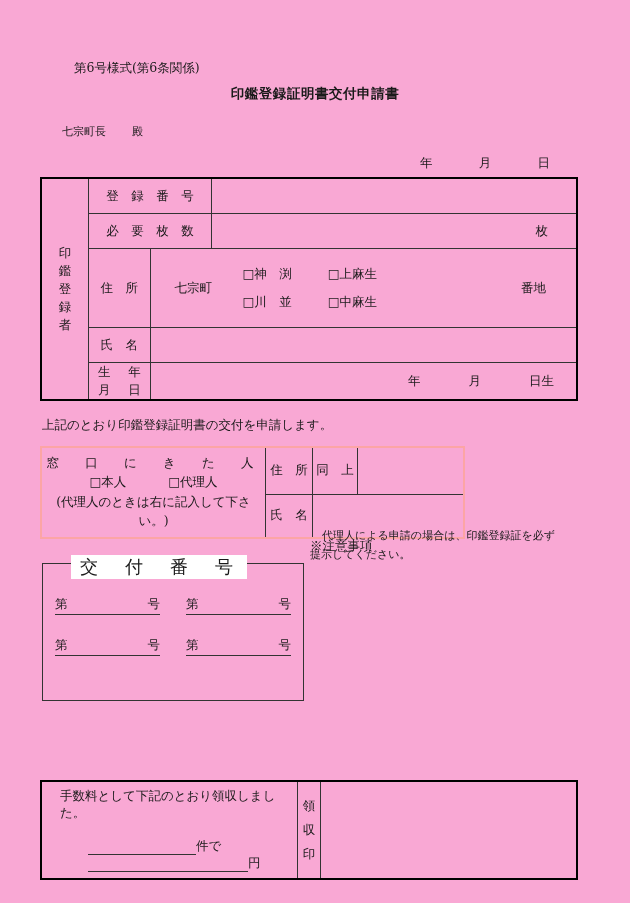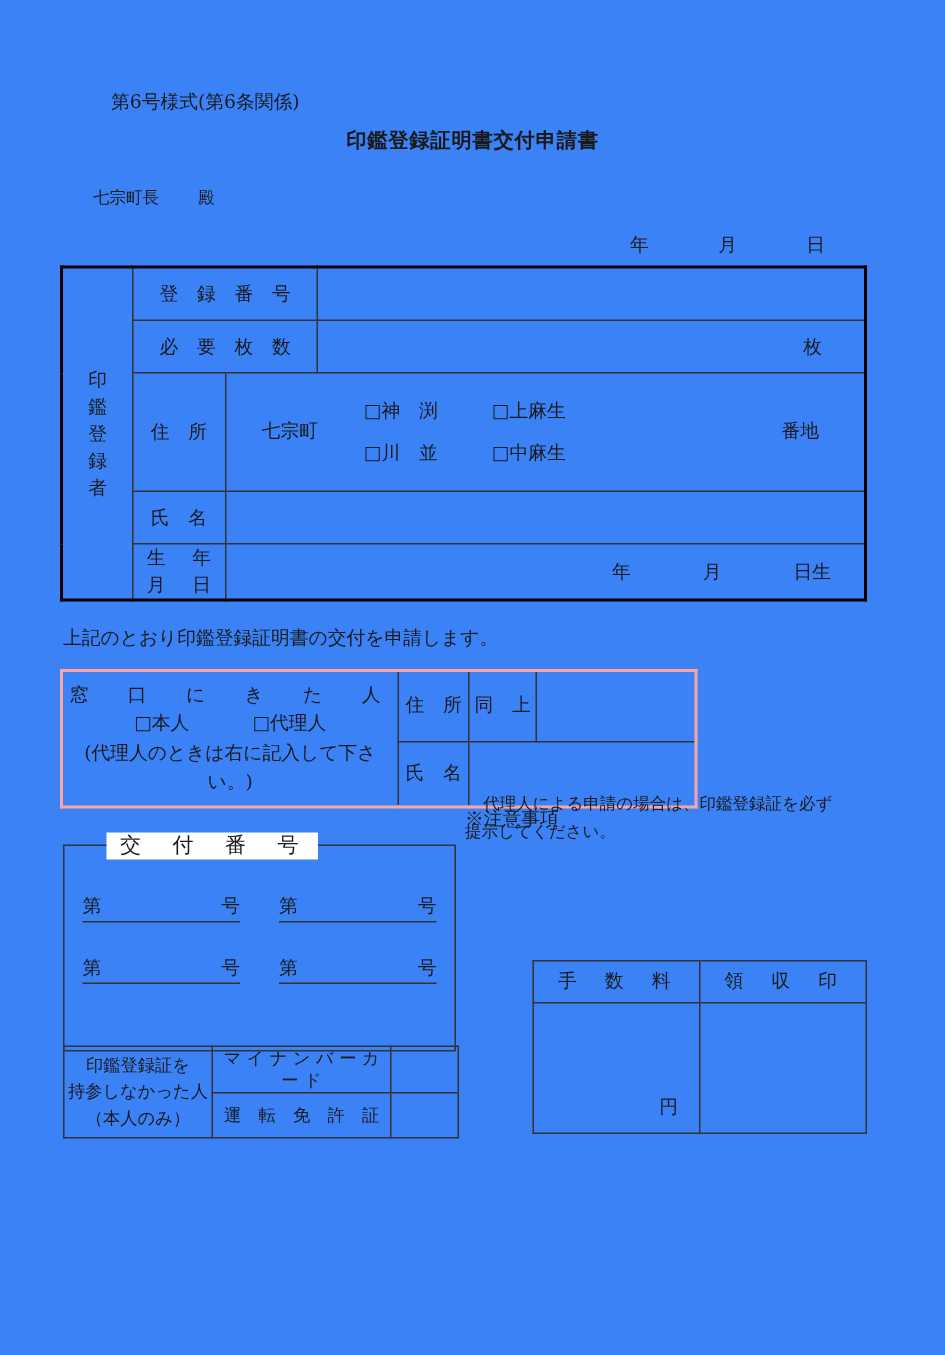--- a/index.html
+++ b/index.html
@@ -12,21 +12,21 @@
     width: 630px;
     height: 903px;
     position: relative;
     font-family: "DejaVu Serif", "Liberation Serif", serif;
     color: #1a1a1a;
     overflow: hidden;
   }
   .page {
     position: absolute;
     inset: 0;
-    background: #3b82f6;
+    background: #f9a8d4;
   }
 
   
   .abs { position: absolute; }
   .sp2 { letter-spacing: 0.55em; }
   .sp1 { letter-spacing: 0.25em; }
 
   
   .vtext {
     display: flex;
@@ -183,21 +183,21 @@
     height: 138px;
     border: 1px solid #333;
     box-sizing: border-box;
     font-size: 12.5px;
   }
   #issue-legend {
     position: absolute;
     top: -9px; left: 28px;
     background: #ffffff;
     padding: 0 9px;
-    font-size: 14px;
+    font-size: 18px;
   }
   .issue-rows {
     position: absolute;
     left: 12px; right: 12px; top: 32px;
   }
   .issue-row {
     display: flex;
     gap: 26px;
     margin-bottom: 22px;
   }
@@ -426,50 +426,39 @@
           <span>号</span>
         </span>
         <span class="issue-item">
           <span>第</span>
           <span>号</span>
         </span>
       </div>
     </div>
   </div>
 
-  <table class="abs" id="table-nocard">
+
+  <div class="abs" id="notes-title">※注意事項</div>
+  <div class="abs" id="notes-body">代理人による申請の場合は、印鑑登録証を必ず提示してください。</div>
+
+
+  <table class="abs" id="table-receipt">
     <tbody>
         <tr>
-      <td id="nocard-label" rowspan="2">
-        <div>印鑑登録証を</div>
-        <div>持参しなかった人</div>
-        <div>（本人のみ）</div>
-      </td>
-      <td class="mid">マ イ ナ ン バ ー カ ー ド</td>
-      <td class="blank"></td>
-    </tr>
-    <tr>
-      <td class="mid">運　転　免　許　証</td>
-      <td class="blank"></td>
+      <td id="receipt-text">
+        <div class="receipt-l1">手数料として下記のとおり領収しました。</div>
+        <div class="receipt-l2">
+          <span class="ul-blank ul-a"></span><span>件で</span><span class="ul-blank ul-b"></span><span>円</span>
+        </div>
+      </td>
+      <td id="receipt-stamp-lbl">
+        <div class="vtext">
+          <span>領</span>
+          <span>収</span>
+          <span>印</span>
+        </div>
+      </td>
+      <td id="receipt-stamp-area"></td>
     </tr>
   </tbody>
     </table>
 
-  <div class="abs" id="notes-title">※注意事項</div>
-  <div class="abs" id="notes-body">代理人による申請の場合は、印鑑登録証を必ず提示してください。</div>
-
-  <table class="abs" id="table-fee">
-    <tbody>
-        <tr>
-      <th class="sp1">手　数　料</th>
-      <th class="sp1">領　収　印</th>
-    </tr>
-    <tr>
-      <td>
-        <span class="fee-yen">円</span>
-      </td>
-      <td></td>
-    </tr>
-  </tbody>
-    </table>
-
-
 </div>
 
 </body></html>

